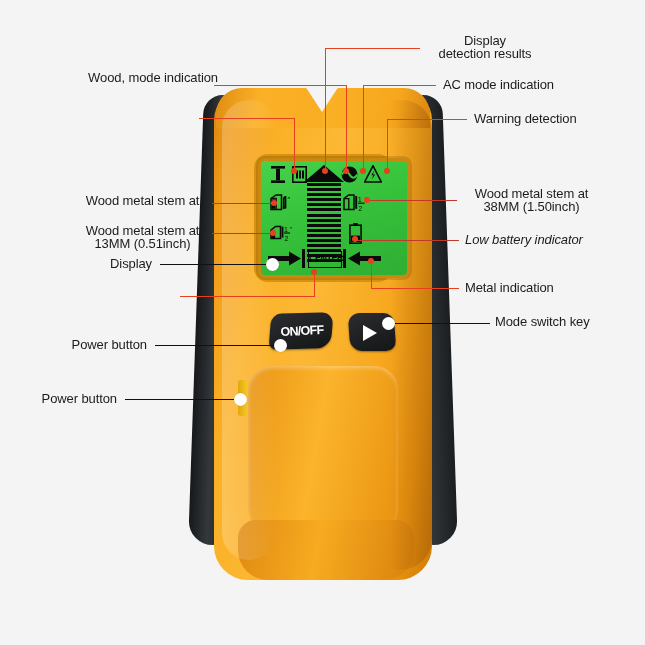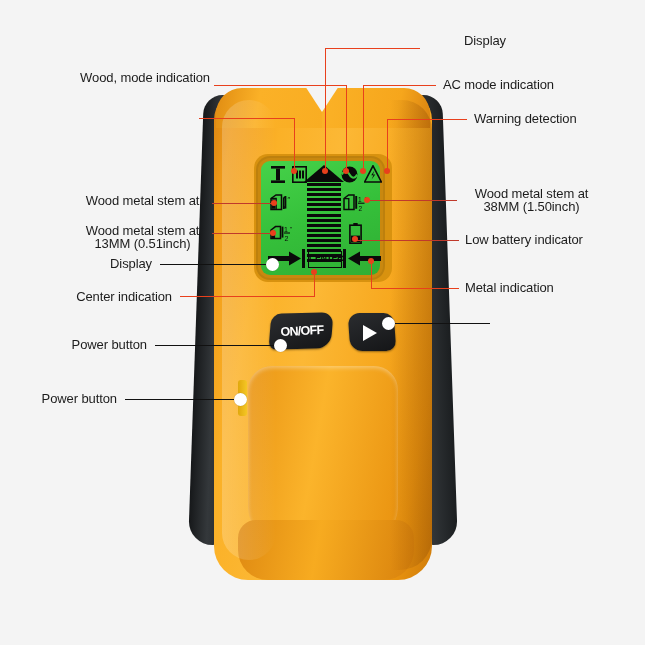--- a/index.html
+++ b/index.html
@@ -124,23 +124,23 @@
   
   #side-switch {
     position: absolute; left: 238px; top: 380px; width: 9px; height: 36px;
     background: linear-gradient(90deg,#e0a80c,#f5c725);
     border-radius: 3px;
   }
 
   
   #lcd {
     position: absolute;
-    left: 261px; top: 161px; width: 119px; height: 114px;
+    left: 261px; top: 161px; width: 146px; height: 114px;
     background: linear-gradient(160deg,#46d24a,#35c03a 50%,#2fae34);
-    border-radius: 9px;
+    border-radius: 4px;
     box-shadow: 0 0 0 3px #c9880f, 0 0 0 5px rgba(0,0,0,.12);
   }
   #lcd-bezel {
     position: absolute; left: 254px; top: 154px; width: 138px; height: 128px;
     background: #d8920f;
     border-radius: 14px;
   }
   .seg { position: absolute; }
 
   
@@ -391,43 +391,44 @@
   <div class="line lh redd" style="left:356px; top:240px; width:103px;"></div>
   <div class="dot" style="left:352px; top:236px; width:6px; height:6px;"></div>
 
   <div class="line lv red" style="left:371px; top:262px; height:26px;"></div>
   <div class="line lh red" style="left:371px; top:288px; width:88px;"></div>
   <div class="dot" style="left:368px; top:258px; width:6px; height:6px;"></div>
 
   <div class="line lh" style="left:390px; top:323px; width:100px;"></div>
   <div class="whitedot" style="left:382px; top:317px; width:13px; height:13px;"></div>
 
-  <div class="label left" style="left:20px; top:71px; width:190px;">Wood, mode indication</div>
+  <div class="label left" style="left:28px; top:71px; width:190px;">Wood, mode indication</div>
 
 
   <div class="label center" style="left:75px; top:194px; width:135px;">Wood metal stem at</div>
 
   <div class="label center" style="left:75px; top:224px; width:135px;">Wood metal stem at</div>
   <div class="label center" style="left:75px; top:237px; width:135px;">13MM (0.51inch)</div>
 
   <div class="label left" style="left:40px; top:257px; width:112px;">Display</div>
 
-  <div class="label left" style="left:40px; top:290px; width:132px;">Center indication</div>
 
   <div class="label left" style="left:30px; top:338px; width:117px;">Power button</div>
 
   <div class="label left" style="left:0px; top:392px; width:117px;">Power button</div>
 
   <div class="label center" style="left:420px; top:34px; width:130px;">Display</div>
+  <div class="label center" style="left:420px; top:47px; width:130px;">detection results</div>
 
   <div class="label right" style="left:443px; top:78px; width:180px;">AC mode indication</div>
 
   <div class="label right" style="left:474px; top:112px; width:160px;">Warning detection</div>
 
   <div class="label center" style="left:459px; top:187px; width:145px;">Wood metal stem at</div>
   <div class="label center" style="left:459px; top:200px; width:145px;">38MM (1.50inch)</div>
 
-  <div class="label right" style="left:465px; top:233px; width:160px;">Low battery indicator</div>
+  <div class="label right" style="left:465px; top:233px; width:160px;font-style:italic;">Low battery indicator</div>
 
   <div class="label right" style="left:465px; top:281px; width:140px;">Metal indication</div>
 
+  <div class="label right" style="left:495px; top:315px; width:140px;">Mode switch key</div>
 
 </div>
 
 </body></html>

